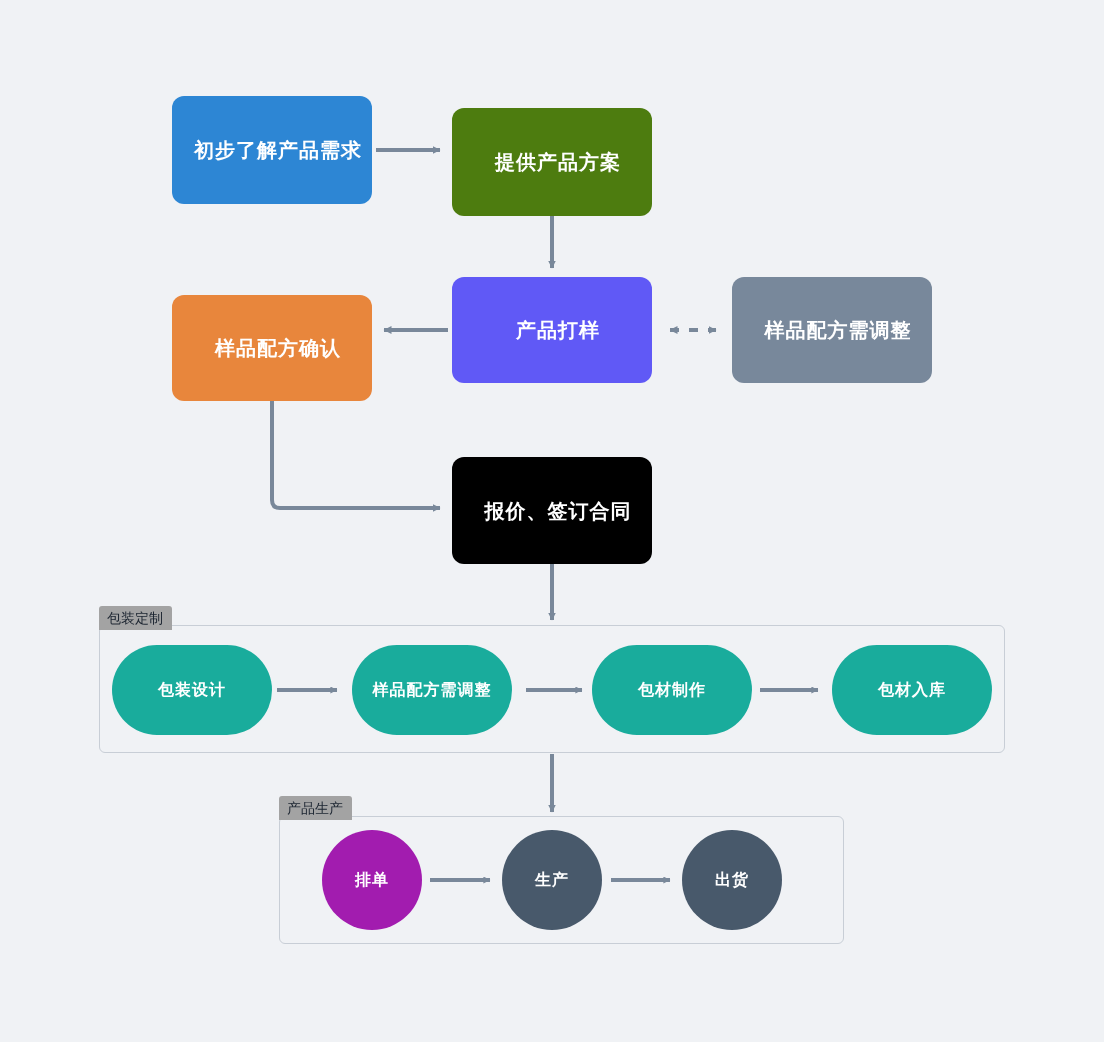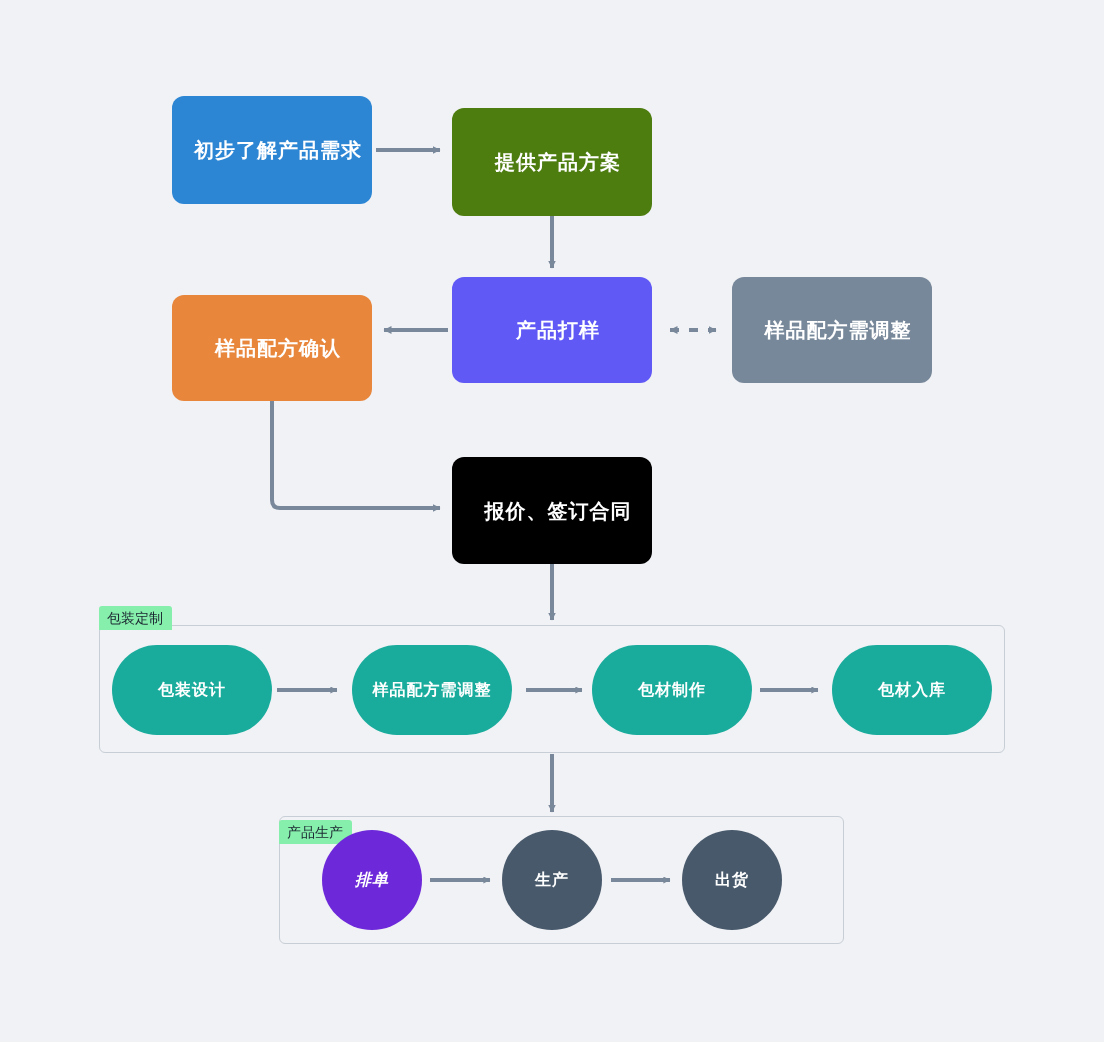--- a/index.html
+++ b/index.html
@@ -48,21 +48,21 @@
   
   .group {
     position: absolute;
     box-sizing: border-box;
     border: 1.5px solid #c8ced6;
     border-radius: 6px;
     background: transparent;
   }
   .group-label {
     position: absolute;
-    background: #86efac;
+    background: #a3a3a3;
     color: #1b2430;
     font-size: 14px;
     font-weight: normal;
     padding: 4px 9px 4px 8px;
     border-radius: 3px 3px 0 0;
     white-space: nowrap;
     line-height: 1.15;
   }
   
   svg.edges {
@@ -174,25 +174,25 @@
     <span>样品配方需调整</span>
   </div>
   <div class="node pill" style="left:592px; top:645px; width:160px; height:90px; background:#19ac9c;">
     <span>包材制作</span>
   </div>
   <div class="node pill" style="left:832px; top:645px; width:160px; height:90px; background:#19ac9c;">
     <span>包材入库</span>
   </div>
 
   <div class="group" style="left:279px; top:816px; width:565px; height:128px;"></div>
-  <div class="group-label" style="left:279px; top:820px;">
+  <div class="group-label" style="left:279px; top:796px;">
     <span>产品生产</span>
   </div>
 
-  <div class="node circle" style="left:322px; top:830px; width:100px; height:100px; background:#6d28d9;font-style:italic;">
+  <div class="node circle" style="left:322px; top:830px; width:100px; height:100px; background:#a21caf;">
     <span>排单</span>
   </div>
   <div class="node circle" style="left:502px; top:830px; width:100px; height:100px; background:#48596b;">
     <span>生产</span>
   </div>
   <div class="node circle" style="left:682px; top:830px; width:100px; height:100px; background:#48596b;">
     <span>出货</span>
   </div>
 
 </div>

